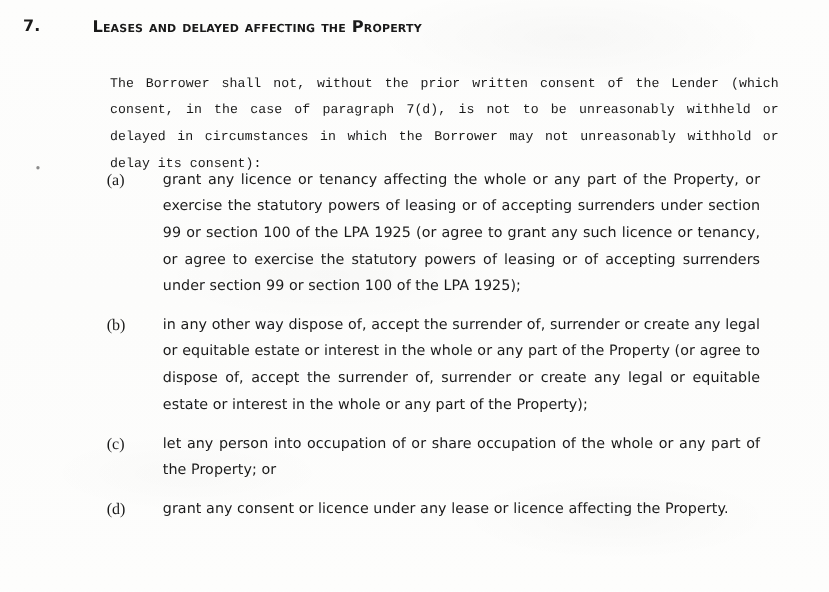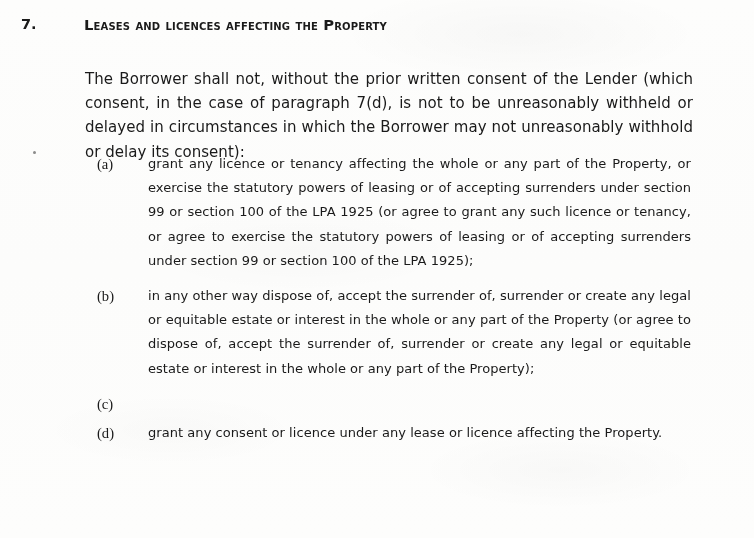--- a/index.html
+++ b/index.html
@@ -62,28 +62,29 @@
     top: 0;
     font-size: 14.8px;
     font-weight: bold;
     font-variant: small-caps;
     letter-spacing: 0.15px;
   }
 
   
   .intro {
     position: absolute;
-    left: 85px;
+    left: 100px;
     top: 52px;
     width: 608px;
-    font-size: 15px;
+    font-size: 12px;
     line-height: 24.2px;
     text-align: justify;
     text-justify: inter-word;
     letter-spacing: 0.05px;
+    font-family: Liberation Mono, monospace;
   }
 
   
   .list {
     position: absolute;
     left: 0;
     top: 152px;
     width: 754px;
   }
   .item {
@@ -115,39 +116,40 @@
 </style>
 </head>
 <body>
 
 <div class="page">
   <div class="scan-tint"></div>
   <div class="speck"></div>
 
   <div class="clause-head">
     <span class="clause-num">7.</span>
-    <span class="clause-title">Leases and licences affecting the Property</span>
+    <span class="clause-title">Leases and delayed affecting the Property</span>
   </div>
 
   <p class="intro">The Borrower shall not, without the prior written consent of the Lender (which consent, in the case of paragraph 7(d), is not to be unreasonably withheld or delayed in circumstances in which the Borrower may not unreasonably withhold or delay its consent):</p>
 
   <div class="list">
 
     <div class="item">
       <span class="item-label">(a)</span>
       <div class="item-body">grant any licence or tenancy affecting the whole or any part of the Property, or exercise the statutory powers of leasing or of accepting surrenders under section 99 or section 100 of the LPA 1925 (or agree to grant any such licence or tenancy, or agree to exercise the statutory powers of leasing or of accepting surrenders under section 99 or section 100 of the LPA 1925);</div>
     </div>
 
     <div class="item">
       <span class="item-label">(b)</span>
       <div class="item-body">in any other way dispose of, accept the surrender of, surrender or create any legal or equitable estate or interest in the whole or any part of the Property (or agree to dispose of, accept the surrender of, surrender or create any legal or equitable estate or interest in the whole or any part of the Property);</div>
     </div>
 
     <div class="item">
       <span class="item-label">(c)</span>
+      <div class="item-body">let any person into occupation of or share occupation of the whole or any part of the Property; or</div>
     </div>
 
     <div class="item">
       <span class="item-label">(d)</span>
       <div class="item-body last-left">grant any consent or licence under any lease or licence affecting the Property.</div>
     </div>
 
   </div>
 </div>
 

